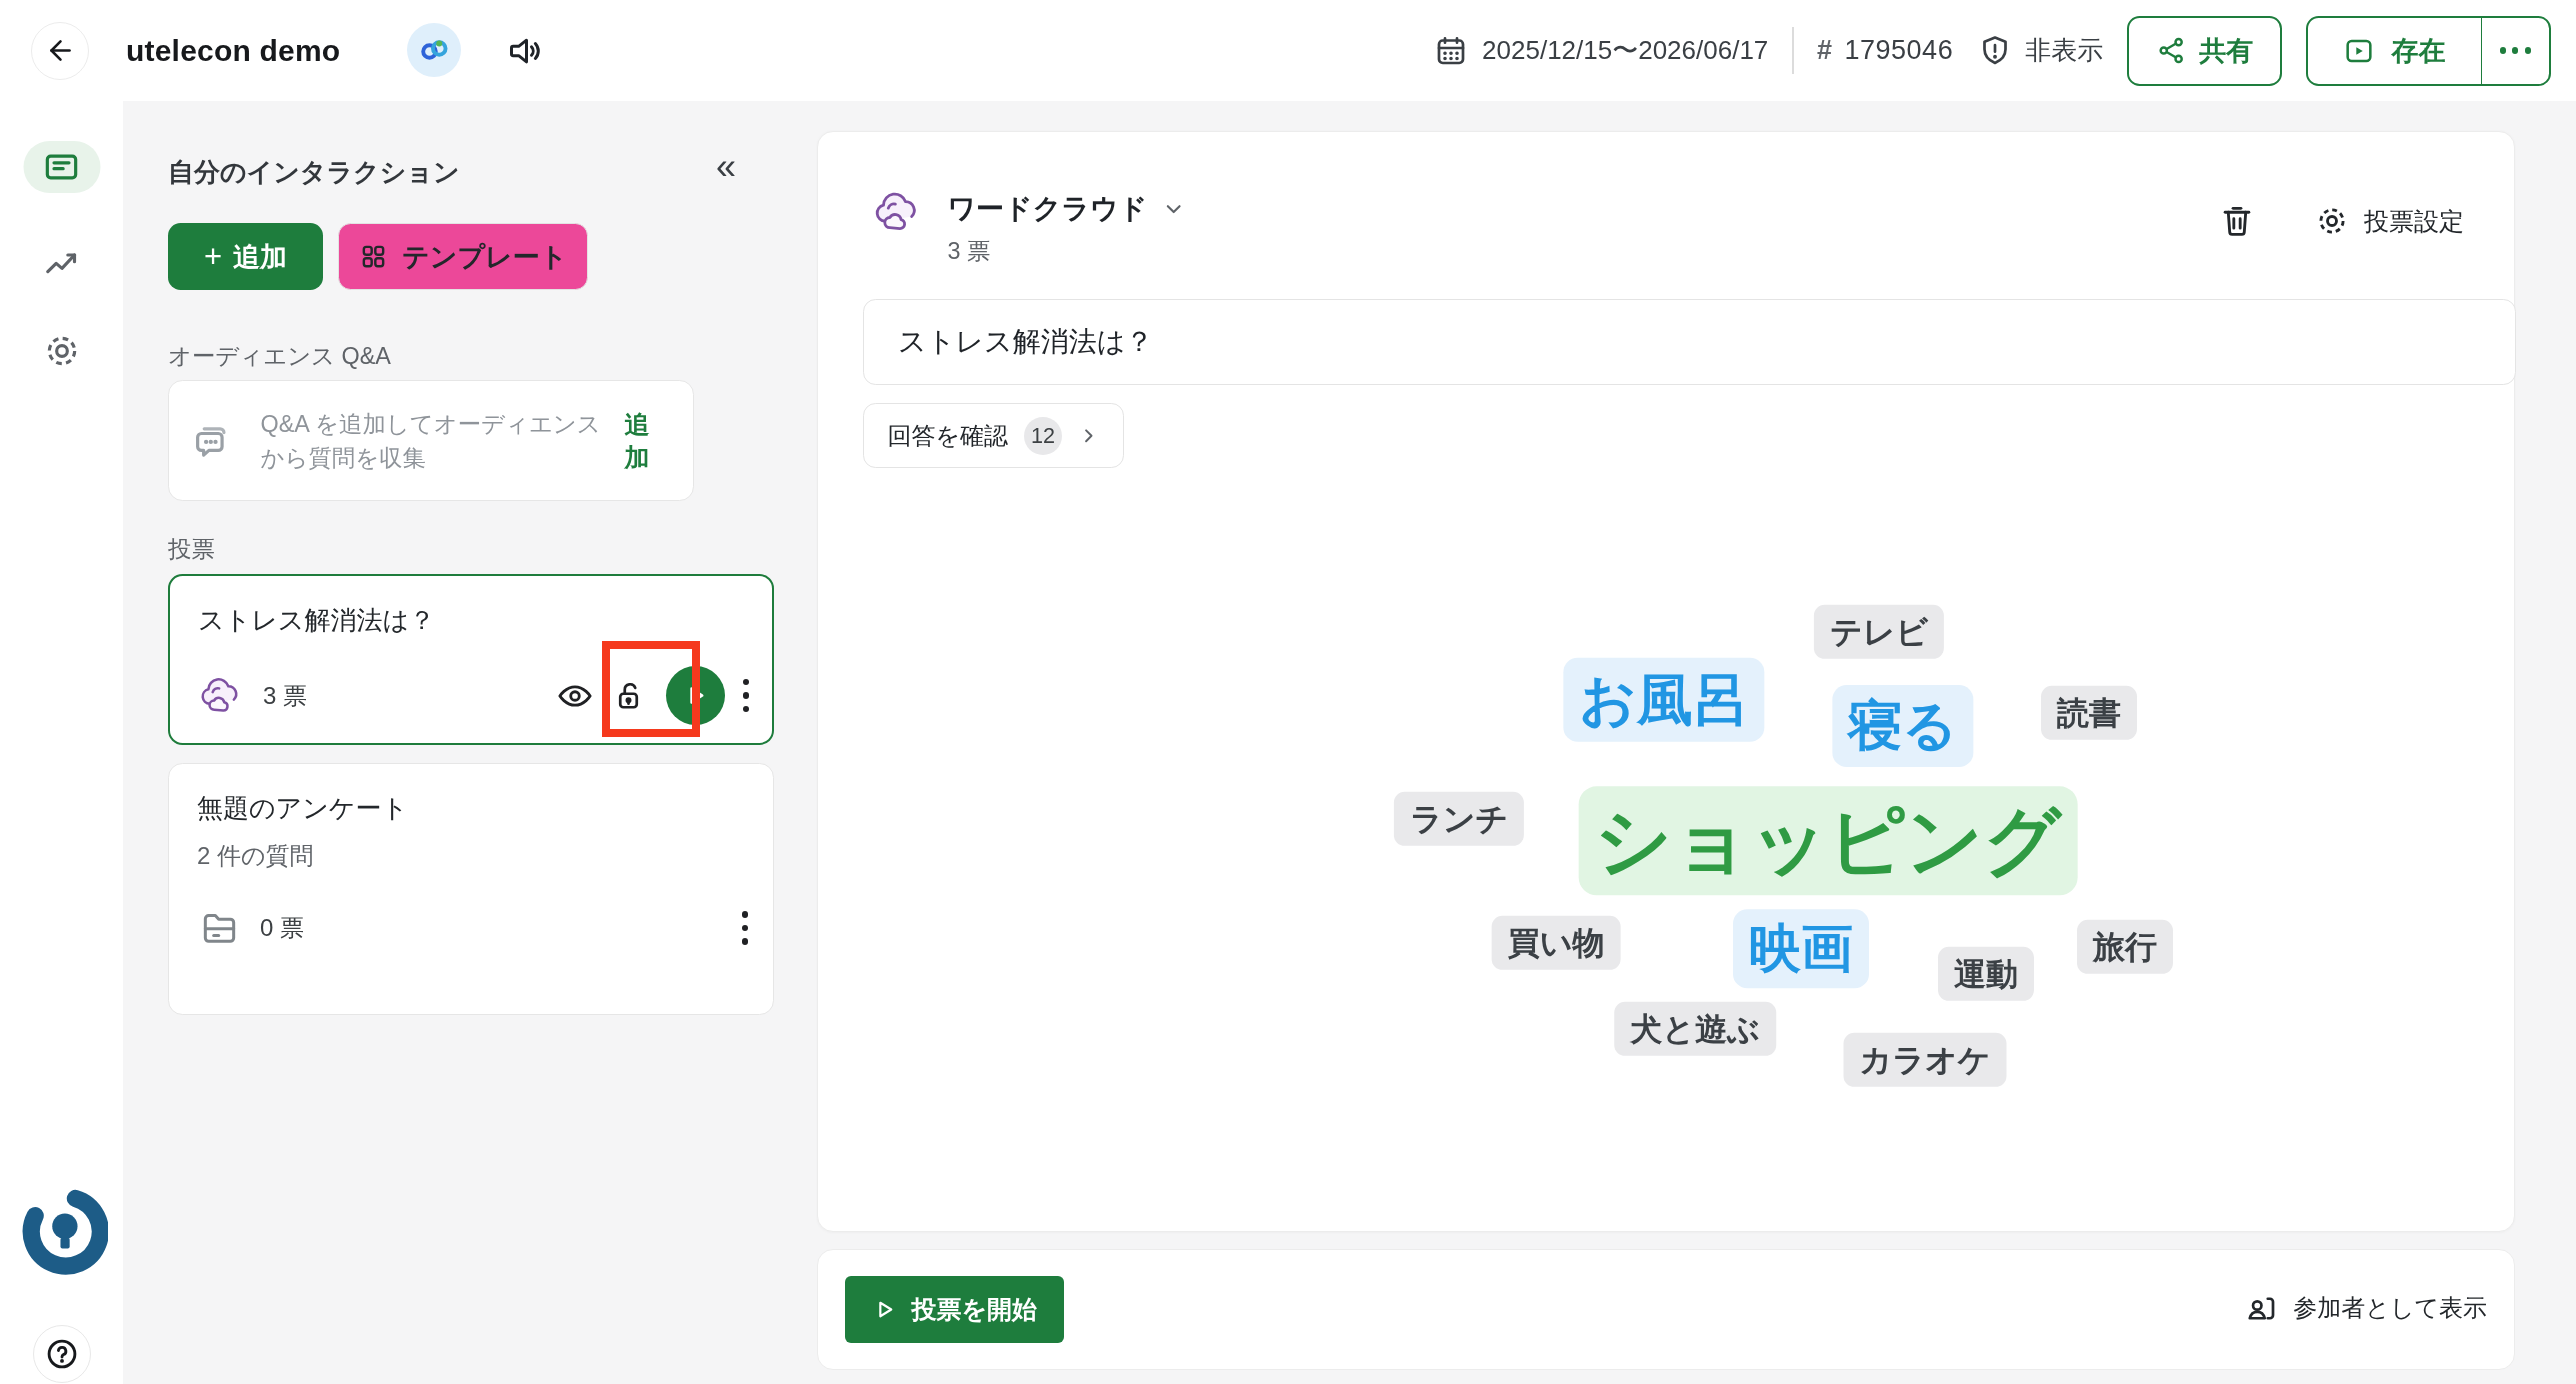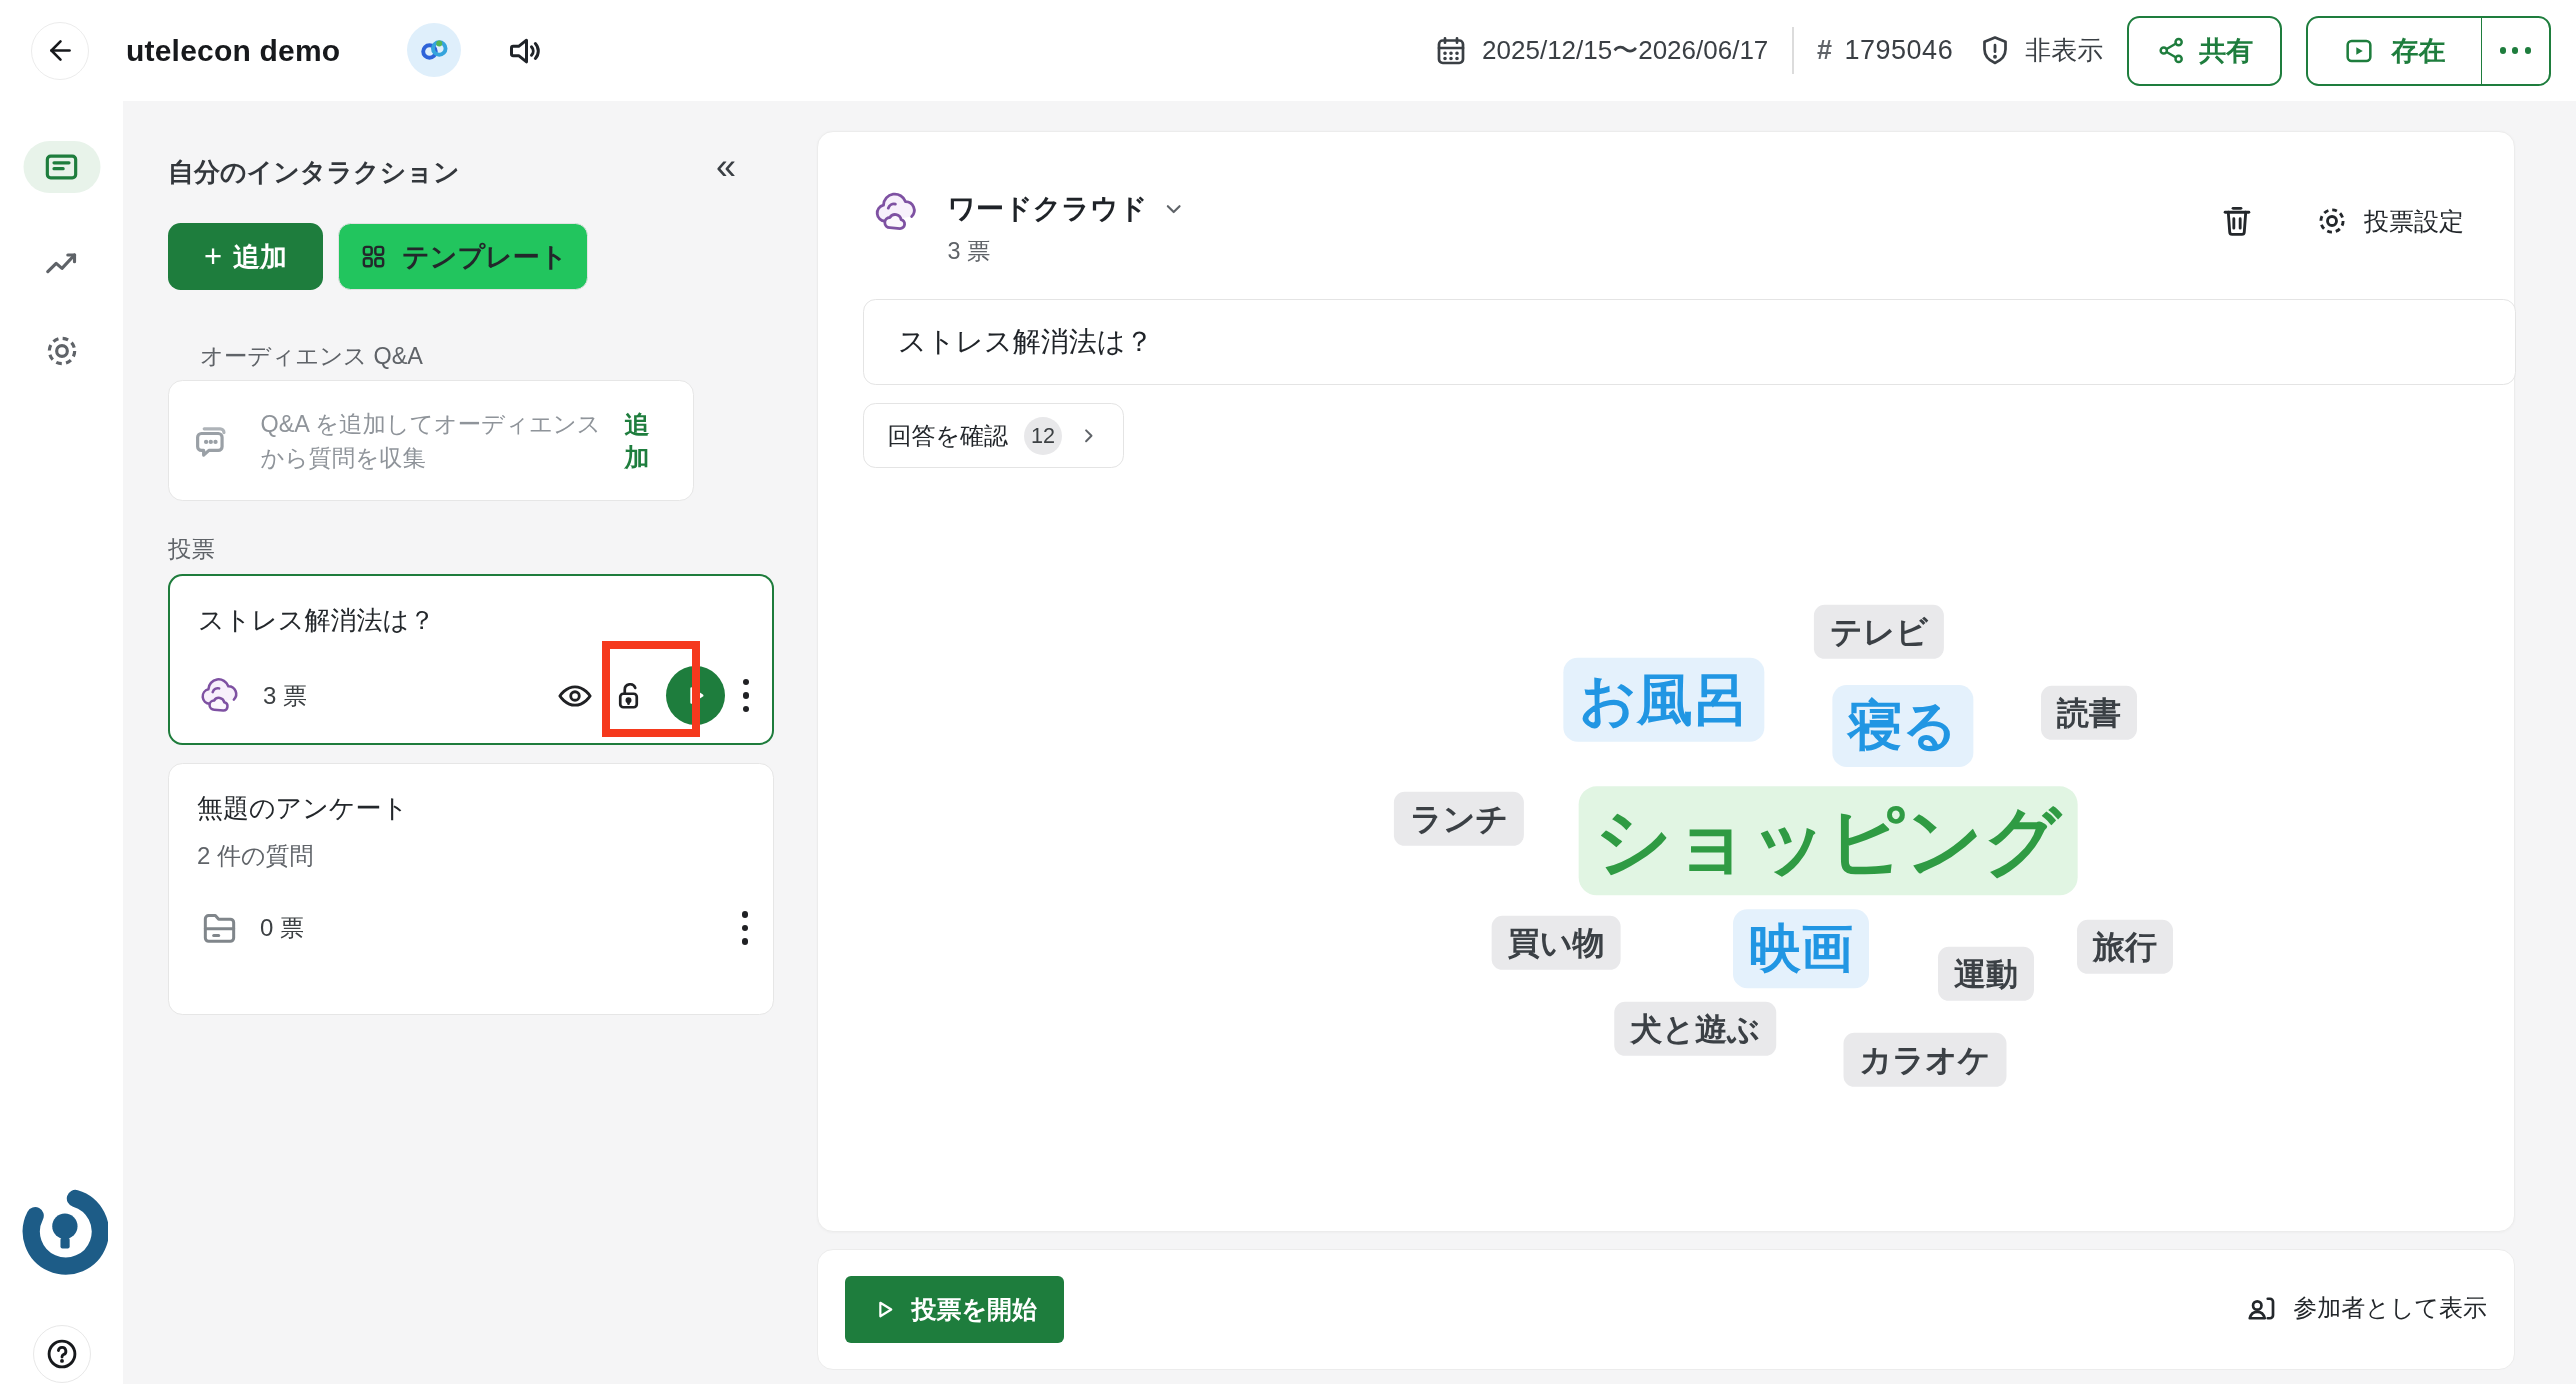--- a/index.html
+++ b/index.html
@@ -47,21 +47,21 @@
   .rail-help { top:1224px; width:58px; height:58px; border-radius:50%; background:#fff;
     border:1.8px solid #e8e8e8; color:#17191c; }
 
   
   .panel-title { left:168px; top:155px; font-size:26px; font-weight:600; color:#33373c; }
   .collapse-btn { left:716px; top:149px; font-size:36px; color:#3a3f44; cursor:pointer; line-height:1; }
   .btn-add { left:168px; top:223px; width:155px; height:67px; background:#1e7d3d; border-radius:12.6px;
     color:#fff; font-size:27px; font-weight:600; display:flex; align-items:center; justify-content:center;
     gap:10.8px; cursor:pointer; }
   .btn-add .plus { font-size:31px; font-weight:400; }
-  .btn-template { left:338px; top:223px; width:250px; height:67px; background:#22c55e; border:1.8px solid #e3e3e3;
+  .btn-template { left:338px; top:223px; width:250px; height:67px; background:#ec4899; border:1.8px solid #e3e3e3;
     border-radius:12.6px; color:#23272b; font-size:27px; font-weight:600; display:flex; align-items:center;
     justify-content:center; gap:14.4px; cursor:pointer; }
   .section-label { font-size:23.4px; color:#5f6368; }
   .card { background:#fff; border:1.8px solid #e6e6e6; border-radius:14.4px; }
   .qa-card { left:168px; top:380px; width:526px; height:121px; display:flex; align-items:center;
     padding:0 23.4px; gap:23px; }
   .qa-text { width:378px; font-size:23.4px; line-height:34px; color:#8f949a; }
   .qa-add { margin-left:auto; font-size:25px; font-weight:600; color:#1e7d3d; cursor:pointer; }
   .poll-card1 { left:168px; top:574px; width:606px; height:171px; border:2.7px solid #1e7c3c; }
   .poll-card2 { left:168px; top:763px; width:606px; height:252px;padding-left:24px; }
@@ -229,21 +229,21 @@
   <div class="abs btn-template">
     <svg width="29" height="29" viewBox="0 0 24 24" fill="none" stroke="#23272b" stroke-width="2">
         <rect x="4" y="4" width="6.5" height="6.5" rx="2"></rect>
         <rect x="13.5" y="4" width="6.5" height="6.5" rx="2"></rect>
         <rect x="4" y="13.5" width="6.5" height="6.5" rx="2"></rect>
         <rect x="13.5" y="13.5" width="6.5" height="6.5" rx="2"></rect>
       </svg>
     <span>テンプレート</span>
   </div>
 
-  <div class="abs section-label" style="left:168px; top:340px;margin-left:32px;">オーディエンス Q&amp;A</div>
+  <div class="abs section-label" style="left:168px; top:340px;">オーディエンス Q&amp;A</div>
 
   <div class="abs card qa-card">
     <svg width="50" height="50" viewBox="0 0 24 24" fill="none" stroke="#9aa0a6" stroke-width="1.7" stroke-linecap="round" stroke-linejoin="round">
       <path d="M6.5 5.5h8.5a2 2 0 0 1 2 2v0" opacity=".8"></path>
       <path d="M5 8h9a2 2 0 0 1 2 2v5a2 2 0 0 1-2 2H9l-2.8 2.5V17H5a2 2 0 0 1-2-2v-5a2 2 0 0 1 2-2z"></path>
       <path d="M7.5 12.5h.01M10 12.5h.01M12.5 12.5h.01" stroke-width="2.3"></path>
     </svg>
     <div class="qa-text">Q&amp;A を追加してオーディエンスから質問を収集</div>
     <div class="qa-add">追加</div>
   </div>

